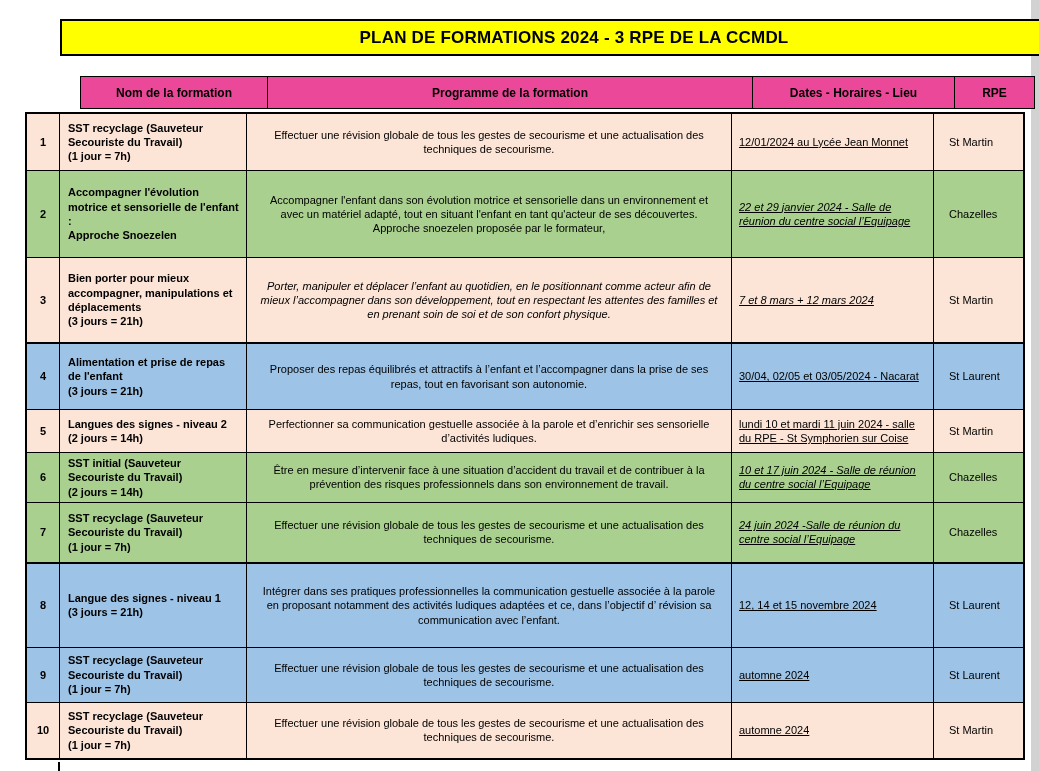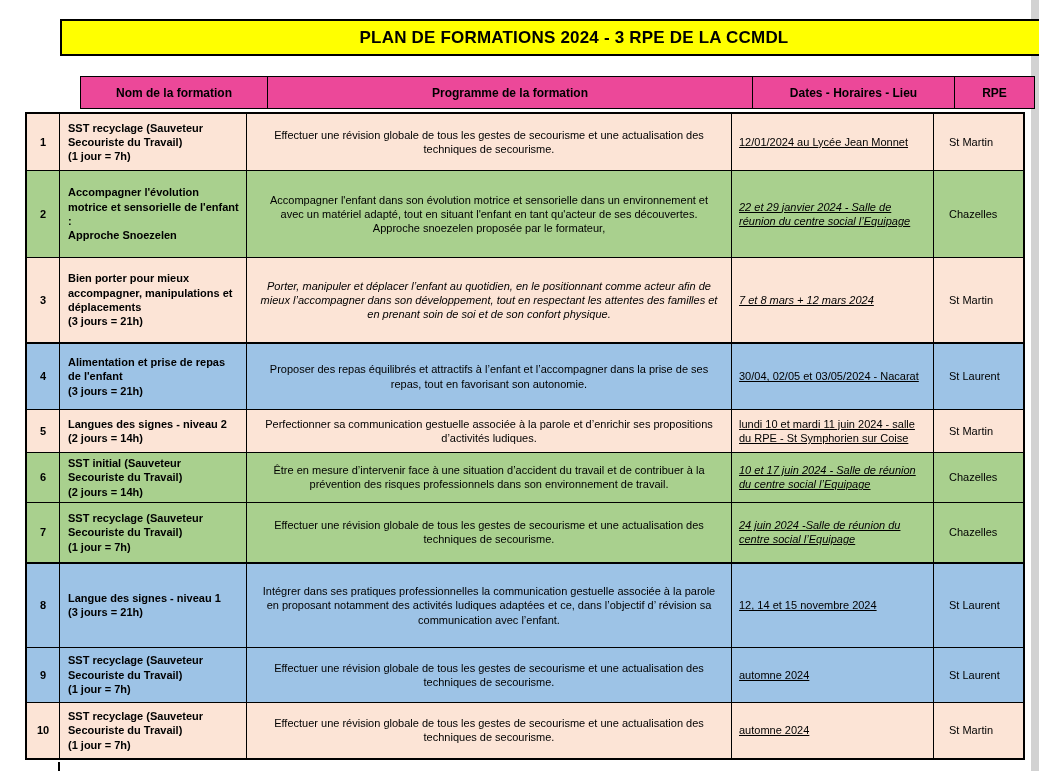--- a/index.html
+++ b/index.html
@@ -109,21 +109,21 @@
       </div>
     <div class="cell c-dates">30/04, 02/05 et 03/05/2024 - Nacarat</div>
     <div class="cell c-rpe">St Laurent</div>
   </div>
 
   <div class="row bg-tan" style="min-height:43px">
     <div class="cell c-num">5</div>
     <div class="cell c-name">Langues des signes - niveau 2
 (2 jours = 14h)</div>
     <div class="cell c-prog">
-        <span>Perfectionner sa communication gestuelle associée à la parole et d’enrichir ses propositions d’activités ludiques.</span>
+        <span>Perfectionner sa communication gestuelle associée à la parole et d’enrichir ses sensorielle d’activités ludiques.</span>
       </div>
     <div class="cell c-dates">lundi 10 et mardi 11 juin 2024 - salle du RPE - St Symphorien sur Coise</div>
     <div class="cell c-rpe">St Martin</div>
   </div>
 
   <div class="row bg-green" style="min-height:46px">
     <div class="cell c-num">6</div>
     <div class="cell c-name">SST initial (Sauveteur Secouriste du Travail)
 (2 jours = 14h)</div>
     <div class="cell c-prog">

